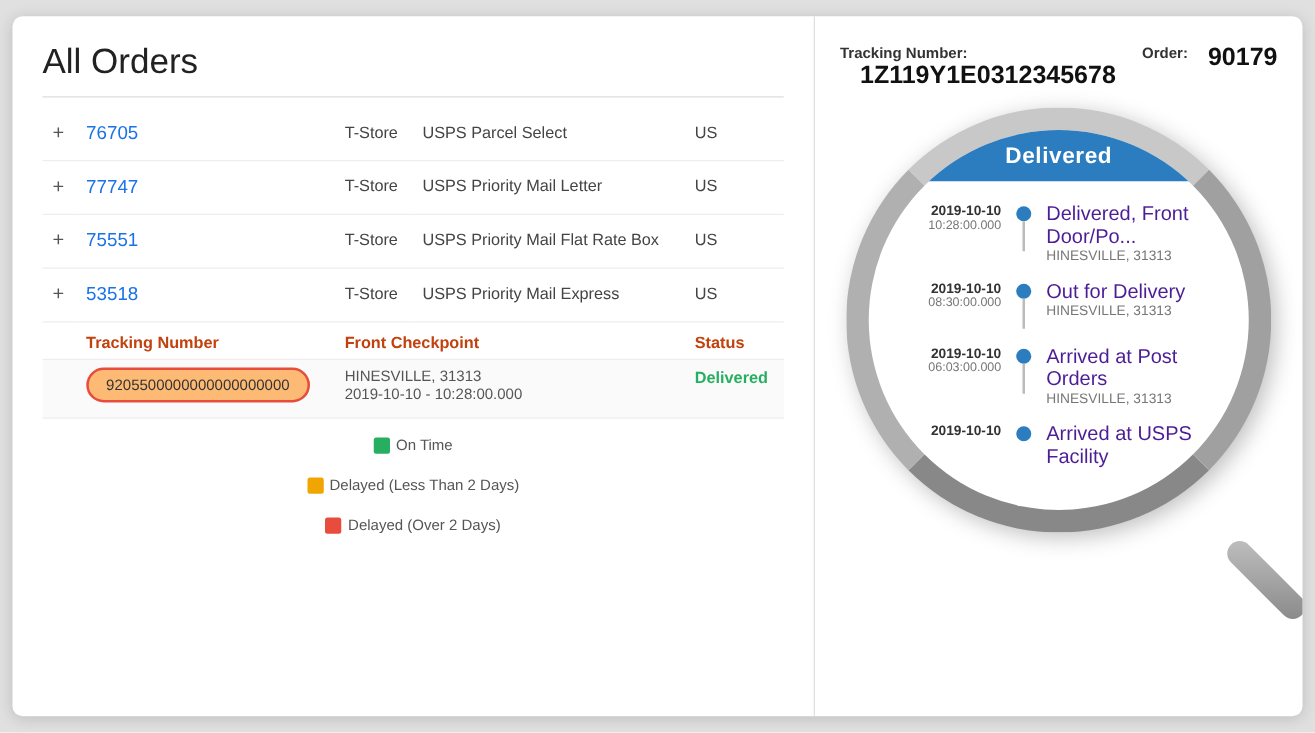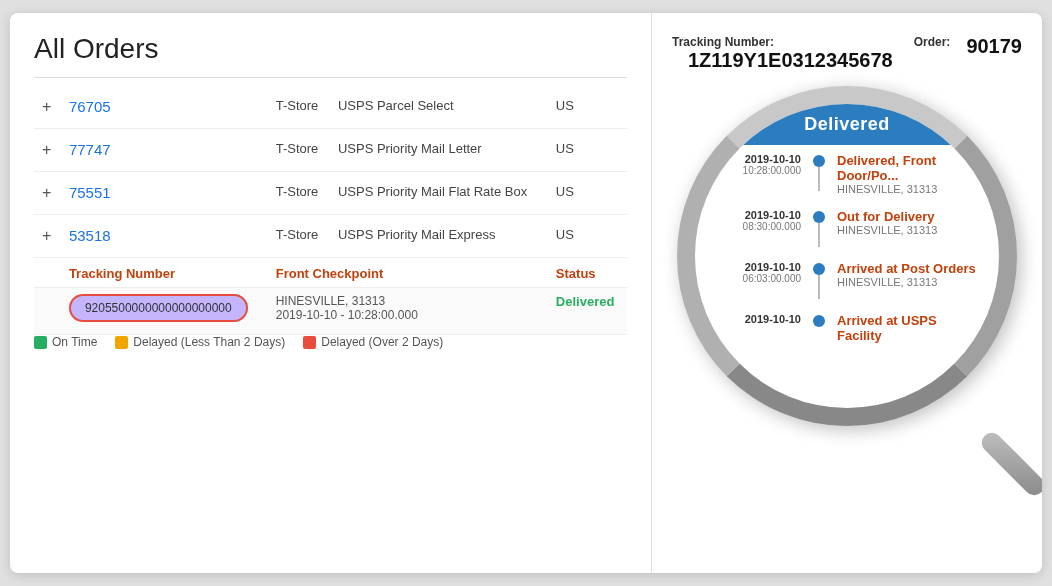--- a/index.html
+++ b/index.html
@@ -75,38 +75,40 @@
       color: #c2410c;
       padding: 8px 8px 6px 8px;
     }
     .tracking-number-box {
       display: inline-block;
       border: 2px solid #e74c3c;
       border-radius: 20px;
       padding: 5px 14px;
       font-size: 12px;
       color: #333;
-      background: #c4b5fd;
+      background: #fdba74;
     }
     .status-delivered {
       color: #27ae60;
       font-weight: 600;
       font-size: 13px;
     }
     .last-checkpoint {
       font-size: 12px;
       color: #555;
     }
     
     .legend {
       display: flex;
       gap: 18px;
+      margin-top: 14px;
       font-size: 12px;
       color: #555;
       align-items: center;
+      flex-direction: column;
     }
     .legend-item {
       display: flex;
       align-items: center;
       gap: 5px;
     }
     .legend-dot {
       width: 13px;
       height: 13px;
       border-radius: 2px;
@@ -178,21 +180,21 @@
     .delivered-banner {
       background: #2b7dc0;
       color: #fff;
       font-size: 18px;
       font-weight: 700;
       text-align: center;
       padding: 10px 0;
       letter-spacing: 0.5px;
     }
     .timeline {
-      padding: 8px 16px;
+      padding: 18px 16px;
       overflow: hidden;
     }
     .timeline-item {
       display: flex;
       gap: 12px;
       margin-bottom: 14px;
       align-items: flex-start;
     }
     .timeline-left {
       text-align: right;
@@ -225,23 +227,23 @@
     .timeline-line {
       width: 2px;
       flex: 1;
       background: #bbb;
       min-height: 24px;
     }
     .timeline-right {
       flex: 1;
     }
     .timeline-event {
-      font-size: 13px;
-      font-weight: 700;
-      color: #c2410c;
+      font-size: 16px;
+      font-weight: 400;
+      color: #4c1d95;
     }
     .timeline-location {
       font-size: 11px;
       color: #777;
     }
   </style>
 </head>
 <body>
 
 <div class="main-card">

